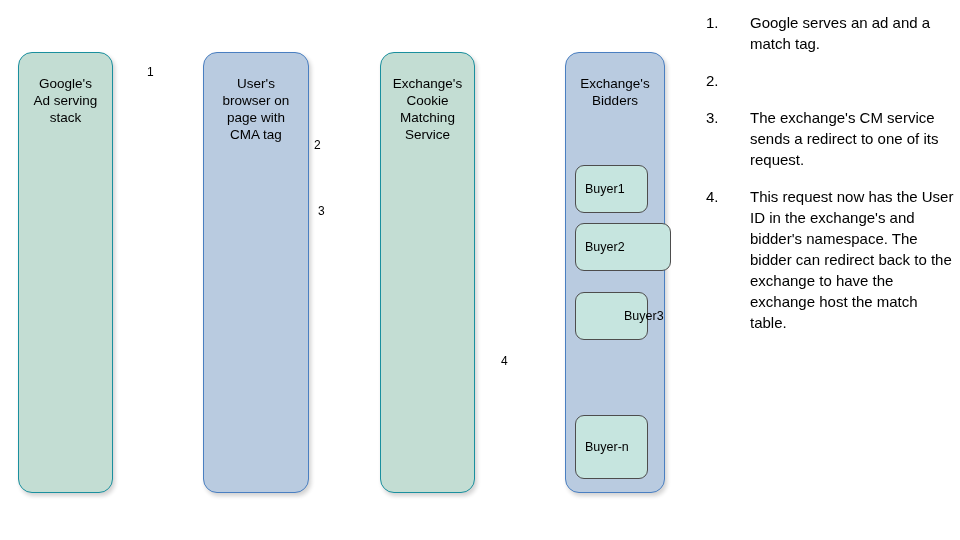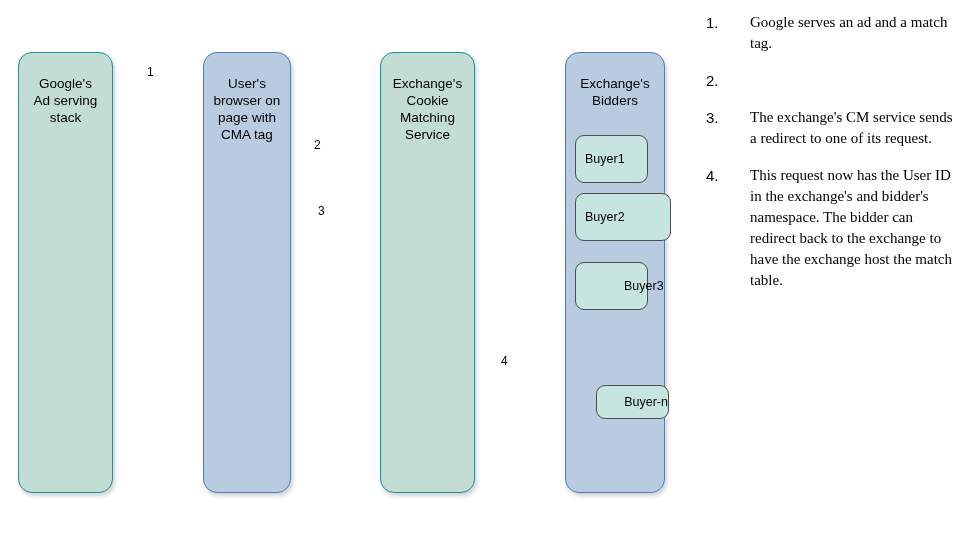--- a/index.html
+++ b/index.html
@@ -43,20 +43,21 @@
     position: absolute;
     box-sizing: border-box;
     background: #c6e5df;
     border: 1.1px solid #4d4d4d;
     border-radius: 9px;
     font-size: 12.5px;
     color: #000000;
     display: flex;
     align-items: center;
     padding-left: 9px;
+    margin-top: 30px;
   }
 
   
   .arrow-svg {
     position: absolute;
     left: 0;
     top: 0;
     width: 960px;
     height: 540px;
     overflow: visible;
@@ -86,35 +87,34 @@
     flex: 0 0 44px;
     font-size: 15px;
     line-height: 21px;
     color: #000000;
   }
   .step-text {
     flex: 1 1 auto;
     font-size: 15px;
     line-height: 21px;
     color: #000000;
-    font-family: Liberation Serif, serif;
   }
 </style>
 </head>
 <body>
 
 <div id="page">
 
   <div class="lane green" style="left:18px; top:52px; width:95px; height:441px;">
     <span class="lane-label">Google's
 Ad serving
 stack</span>
   </div>
 
-  <div class="lane blue" style="left:203px; top:52px; width:88px; height:441px;">
+  <div class="lane blue" style="left:203px; top:52px; width:106px; height:441px;">
     <span class="lane-label">User's
 browser on
 page with
 CMA tag</span>
   </div>
 
   <div class="lane green" style="left:380px; top:52px; width:95px; height:441px;">
     <span class="lane-label">Exchange's
 Cookie
 Matching
@@ -128,21 +128,21 @@
 
   <div class="buyer" style="left:575px; top:135px; width:73px; height:48px;">
     <span>Buyer1</span>
   </div>
   <div class="buyer" style="left:575px; top:193px; width:96px; height:48px;">
     <span>Buyer2</span>
   </div>
   <div class="buyer" style="left:575px; top:262px; width:73px; height:48px;padding-left:48px;">
     <span>Buyer3</span>
   </div>
-  <div class="buyer" style="left:596px; top:385px; width:73px; height:34px;justify-content:flex-end;">
+  <div class="buyer" style="left:575px; top:385px; width:73px; height:64px;">
     <span>Buyer-n</span>
   </div>
 
   <svg class="arrow-svg" viewBox="0 0 960 540">
     <defs>
       <marker id="ah-right" markerWidth="9" markerHeight="8" refX="8.5" refY="4" orient="auto" markerUnits="userSpaceOnUse">
         <path d="M0,0 L9,4 L0,8 L2,4 Z" fill="#0f8ca0"></path>
       </marker>
       <marker id="ah-left" markerWidth="9" markerHeight="8" refX="8.5" refY="4" orient="auto" markerUnits="userSpaceOnUse">
         <path d="M0,0 L9,4 L0,8 L2,4 Z" fill="#0f8ca0"></path>

